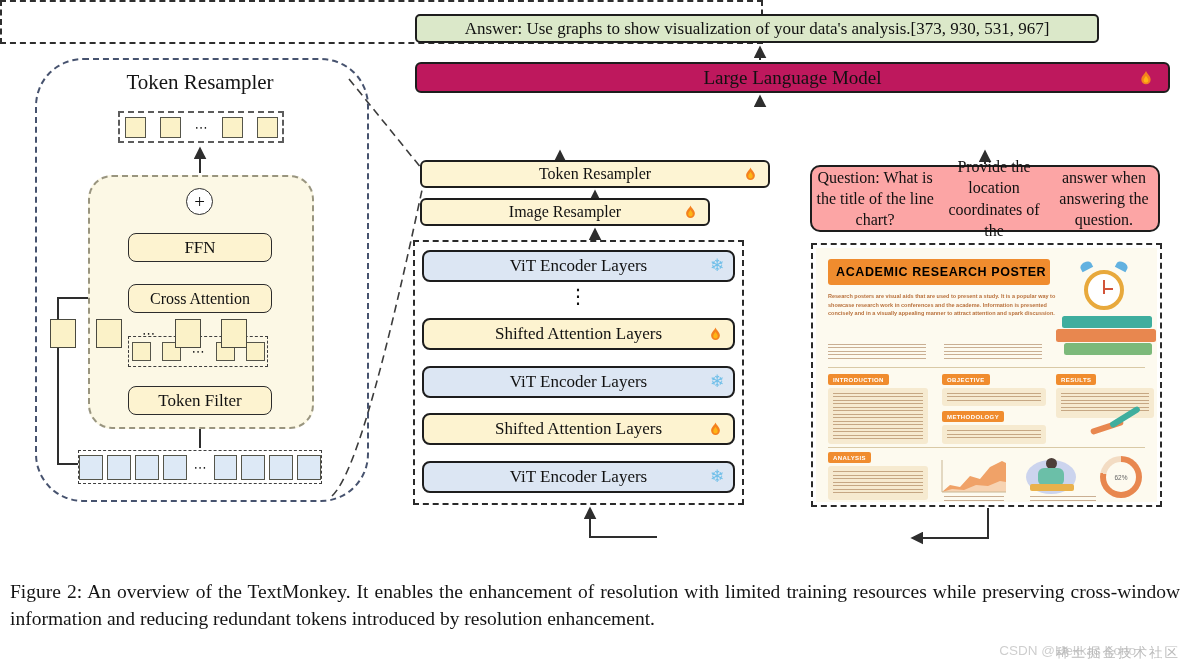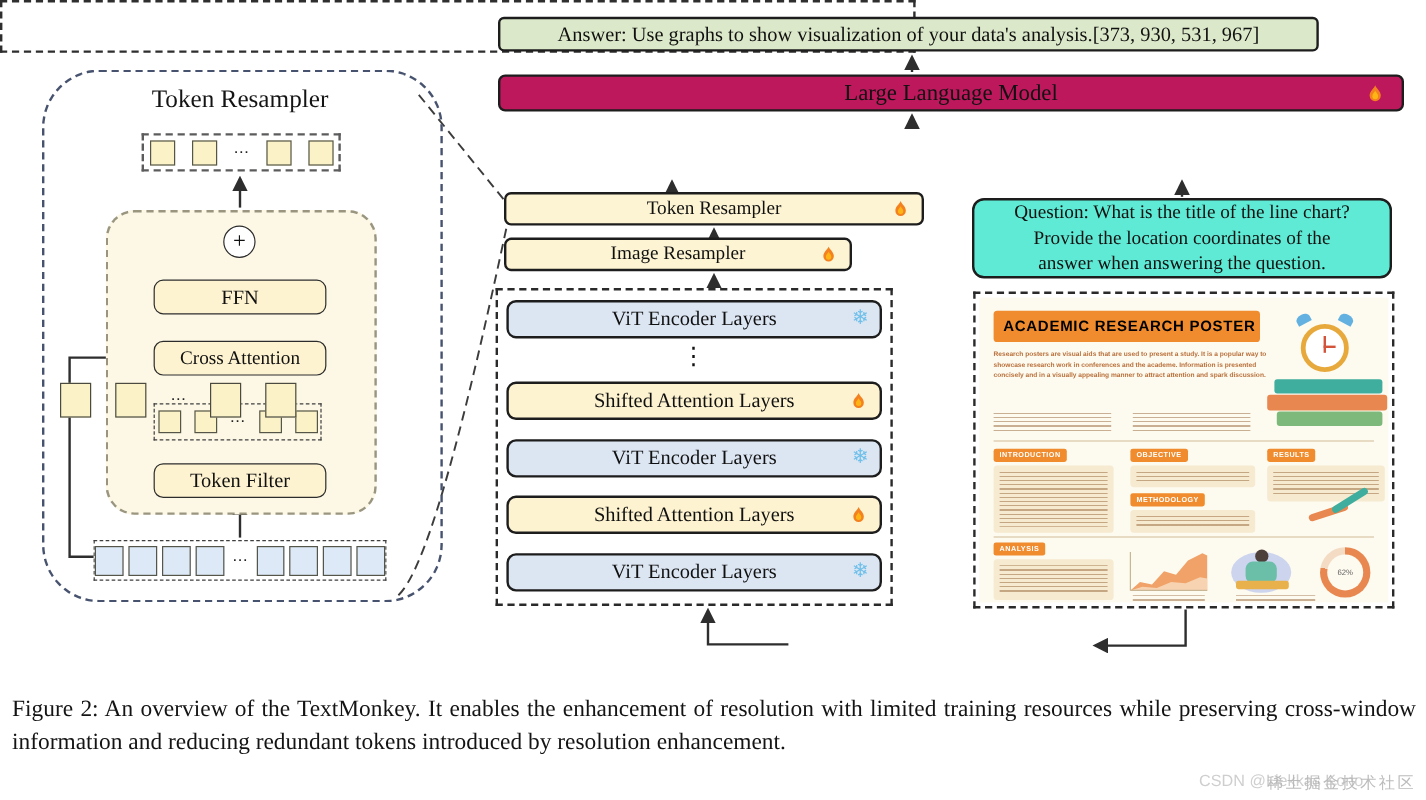--- a/index.html
+++ b/index.html
@@ -55,22 +55,22 @@
   #vdots{position:absolute;left:565px;top:284px;width:26px;text-align:center;font-size:20px;
          font-family:"DejaVu Sans",sans-serif;letter-spacing:0;}
   #split-box{left:655px;top:521px;width:253px;height:32px;background:#fdf3d0;border-radius:10px;font-size:16.5px;}
 
   .flame{position:absolute;right:10px;top:50%;transform:translateY(-50%);width:15px;height:18px;}
   .snow{position:absolute;right:9px;top:50%;transform:translateY(-52%);color:#6fbfe9;
         font-size:17px;font-family:"DejaVu Sans",sans-serif;line-height:1;}
   #llm-box .flame{right:14px;width:16px;height:19px;}
 
   
-  #question-box{left:810px;top:165px;width:350px;height:67px;background:#5eead4;border-radius:10px;
-                flex-direction:column;font-size:16px;line-height:1.32;}
+  #question-box{left:810px;top:165px;width:350px;height:67px;background:#fca5a5;border-radius:10px;
+                flex-direction:row;font-size:16px;line-height:1.32;}
   #question-box span{display:block;text-align:center;}
   #poster-box{position:absolute;left:811px;top:243px;width:351px;height:264px;
               border:2px dashed #2a2a2a;background:#fff;box-sizing:border-box;}
   .poster{position:absolute;left:3px;top:3px;right:3px;bottom:3px;background:#fdfaef;
           font-family:"Liberation Sans",sans-serif;overflow:hidden;}
   .p-header{position:absolute;left:12px;top:11px;width:222px;height:26px;background:#f08c2e;
             border-radius:3px;color:#000000;font-weight:bold;font-size:12.5px;letter-spacing:.6px;
             display:flex;align-items:center;padding-left:8px;box-sizing:border-box;}
   .p-intro{position:absolute;left:12px;top:44px;width:228px;font-size:5.5px;line-height:1.55;
            color:#b9713c;font-weight:bold;}

